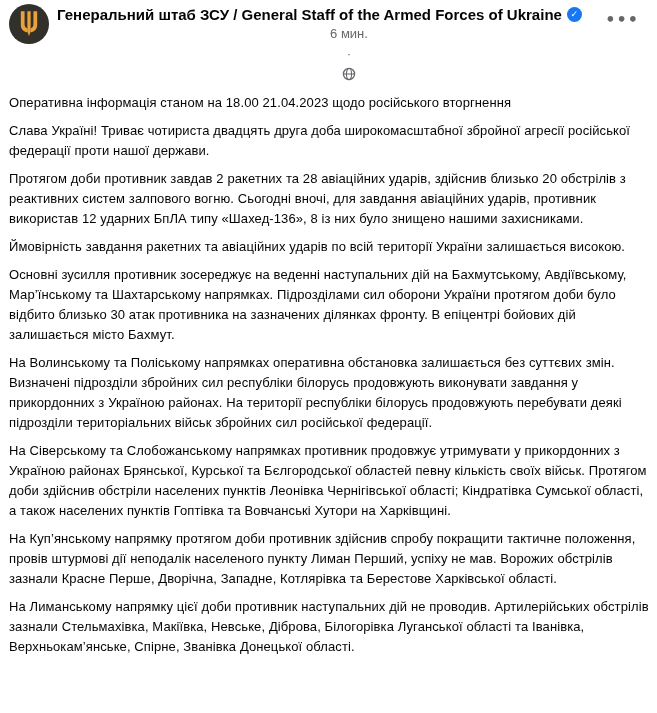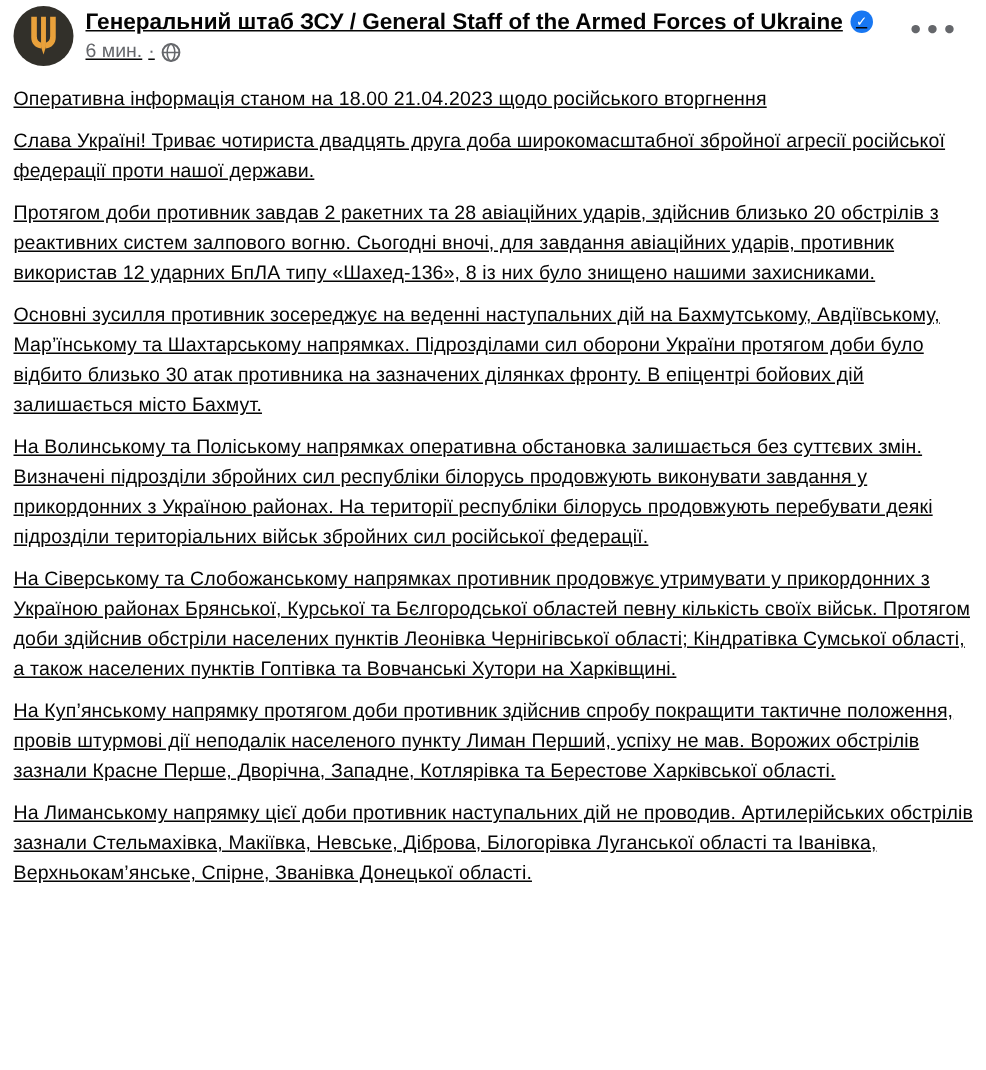--- a/index.html
+++ b/index.html
@@ -10,21 +10,21 @@
     --trident:#E9A13B;
     --bg:#FFFFFF;
   }
   *{margin:0;padding:0;box-sizing:border-box;}
   html,body{background:var(--bg);}
   body{
     width:657px;height:713px;overflow:hidden;
     font-family:"Liberation Sans","DejaVu Sans",sans-serif;
     color:var(--text);
   }
-  .post-card{width:657px;height:621px;background:var(--bg);position:relative;text-decoration:underline;}
+  .post-card{width:657px;height:621px;background:var(--bg);position:relative;}
 
   
   .post-header{
     display:flex;align-items:flex-start;
     padding:3px 16px 0 9px;
     position:relative;
   }
   .avatar{
     width:40px;height:40px;border-radius:50%;
     background:var(--avatar-bg);
@@ -41,21 +41,21 @@
   .verified-badge{
     width:15px;height:15px;border-radius:50%;
     background:var(--verified);
     display:inline-flex;align-items:center;justify-content:center;
     color:#fff;font-size:9px;font-weight:bold;line-height:1;
     flex:0 0 15px;
   }
   .meta-row{
     display:flex;align-items:center;gap:4px;
     margin-top:2px;
-    font-size:13px;color:var(--muted);line-height:16px;
+    font-size:13px;color:var(--muted);line-height:16px;flex-direction:column;
   }
   .globe-icon{display:inline-flex;margin-top:1px;}
   .more-button{
     position:absolute;top:10px;right:16px;
     border:none;background:transparent;cursor:pointer;
     color:var(--muted);
     font-size:16px;font-weight:bold;letter-spacing:1px;
     line-height:12px;padding:4px 2px;
     font-family:"DejaVu Sans",sans-serif;
   }
@@ -113,20 +113,21 @@
 
     <button class="more-button">
       <span>•••</span>
     </button>
   </div>
 
   <div class="post-body">
       <p class="post-paragraph">Оперативна інформація станом на 18.00 21.04.2023 щодо російського вторгнення</p>
       <p class="post-paragraph">Слава Україні! Триває чотириста двадцять друга доба широкомасштабної збройної агресії російської федерації проти нашої держави.</p>
       <p class="post-paragraph">Протягом доби противник завдав 2 ракетних та 28 авіаційних ударів, здійснив близько 20 обстрілів з реактивних систем залпового вогню. Сьогодні вночі, для завдання авіаційних ударів, противник використав 12 ударних БпЛА типу «Шахед-136», 8 із них було знищено нашими захисниками.</p>
+      <p class="post-paragraph">Ймовірність завдання ракетних та авіаційних ударів по всій території України залишається високою.</p>
       <p class="post-paragraph">Основні зусилля противник зосереджує на веденні наступальних дій на Бахмутському, Авдіївському, Мар’їнському та Шахтарському напрямках. Підрозділами сил оборони України протягом доби було відбито близько 30 атак противника на зазначених ділянках фронту. В епіцентрі бойових дій залишається місто Бахмут.</p>
       <p class="post-paragraph">На Волинському та Поліському напрямках оперативна обстановка залишається без суттєвих змін. Визначені підрозділи збройних сил республіки білорусь продовжують виконувати завдання у прикордонних з Україною районах. На території республіки білорусь продовжують перебувати деякі підрозділи територіальних військ збройних сил російської федерації.</p>
       <p class="post-paragraph">На Сіверському та Слобожанському напрямках противник продовжує утримувати у прикордонних з Україною районах Брянської, Курської та Бєлгородської областей певну кількість своїх військ. Протягом доби здійснив обстріли населених пунктів Леонівка Чернігівської області; Кіндратівка Сумської області, а також населених пунктів Гоптівка та Вовчанські Хутори на Харківщині.</p>
       <p class="post-paragraph">На Куп’янському напрямку протягом доби противник здійснив спробу покращити тактичне положення, провів штурмові дії неподалік населеного пункту Лиман Перший, успіху не мав. Ворожих обстрілів зазнали Красне Перше, Дворічна, Западне, Котлярівка та Берестове Харківської області.</p>
       <p class="post-paragraph">На Лиманському напрямку цієї доби противник наступальних дій не проводив. Артилерійських обстрілів зазнали Стельмахівка, Макіївка, Невське, Діброва, Білогорівка Луганської області та Іванівка, Верхньокам’янське, Спірне, Званівка Донецької області.</p>
     </div>
 
 </div>
 
 </body></html>

